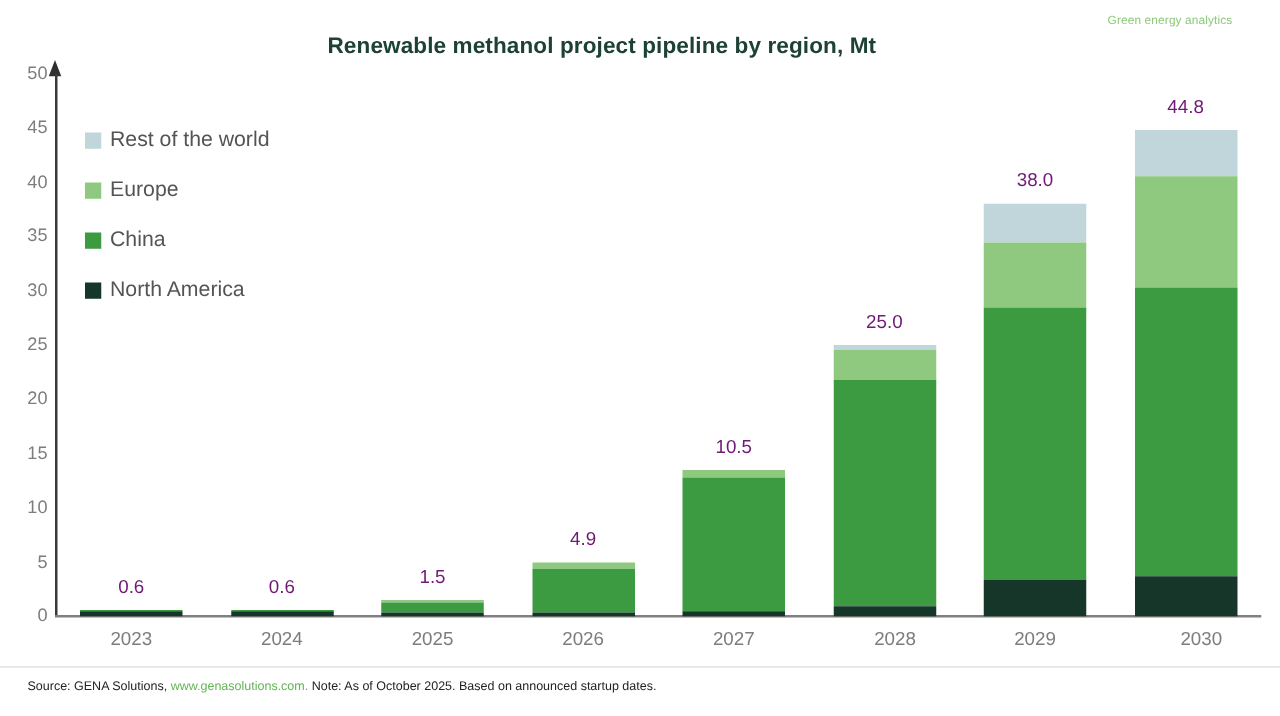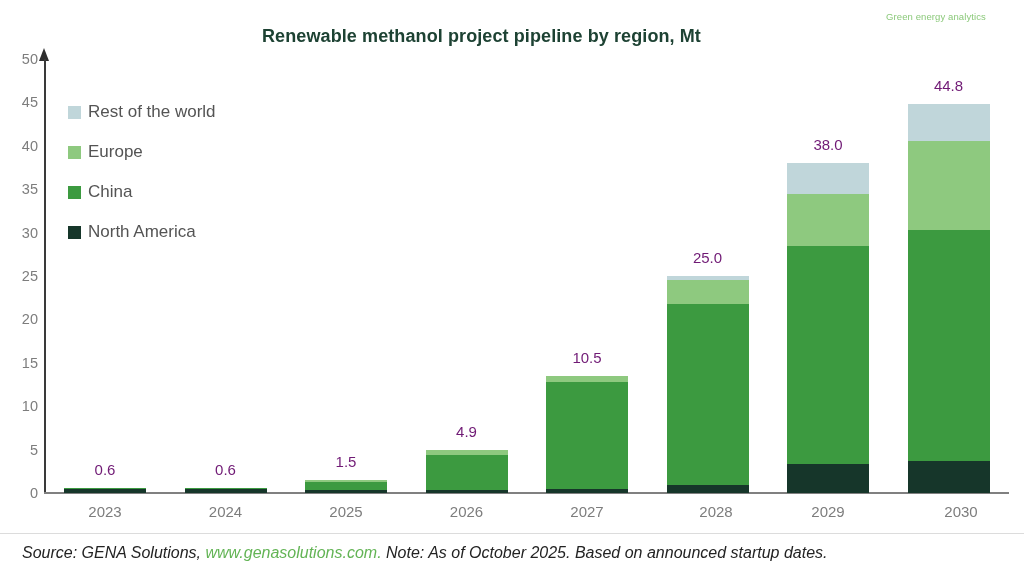--- a/index.html
+++ b/index.html
@@ -164,22 +164,21 @@
     left: 0;
     top: 533px;
     width: 1024px;
     height: 1px;
     background: #dcdcdc;
   }
   #footnote {
     position: absolute;
     left: 22px;
     top: 544px;
-    font-size: 16px;
-    font-style: italic;
+    font-size: 10px;
     color: #232323;
     white-space: nowrap;
   }
   #footnote .src-link {
     color: #63b455;
   }
 </style>
 </head>
 <body>
 

